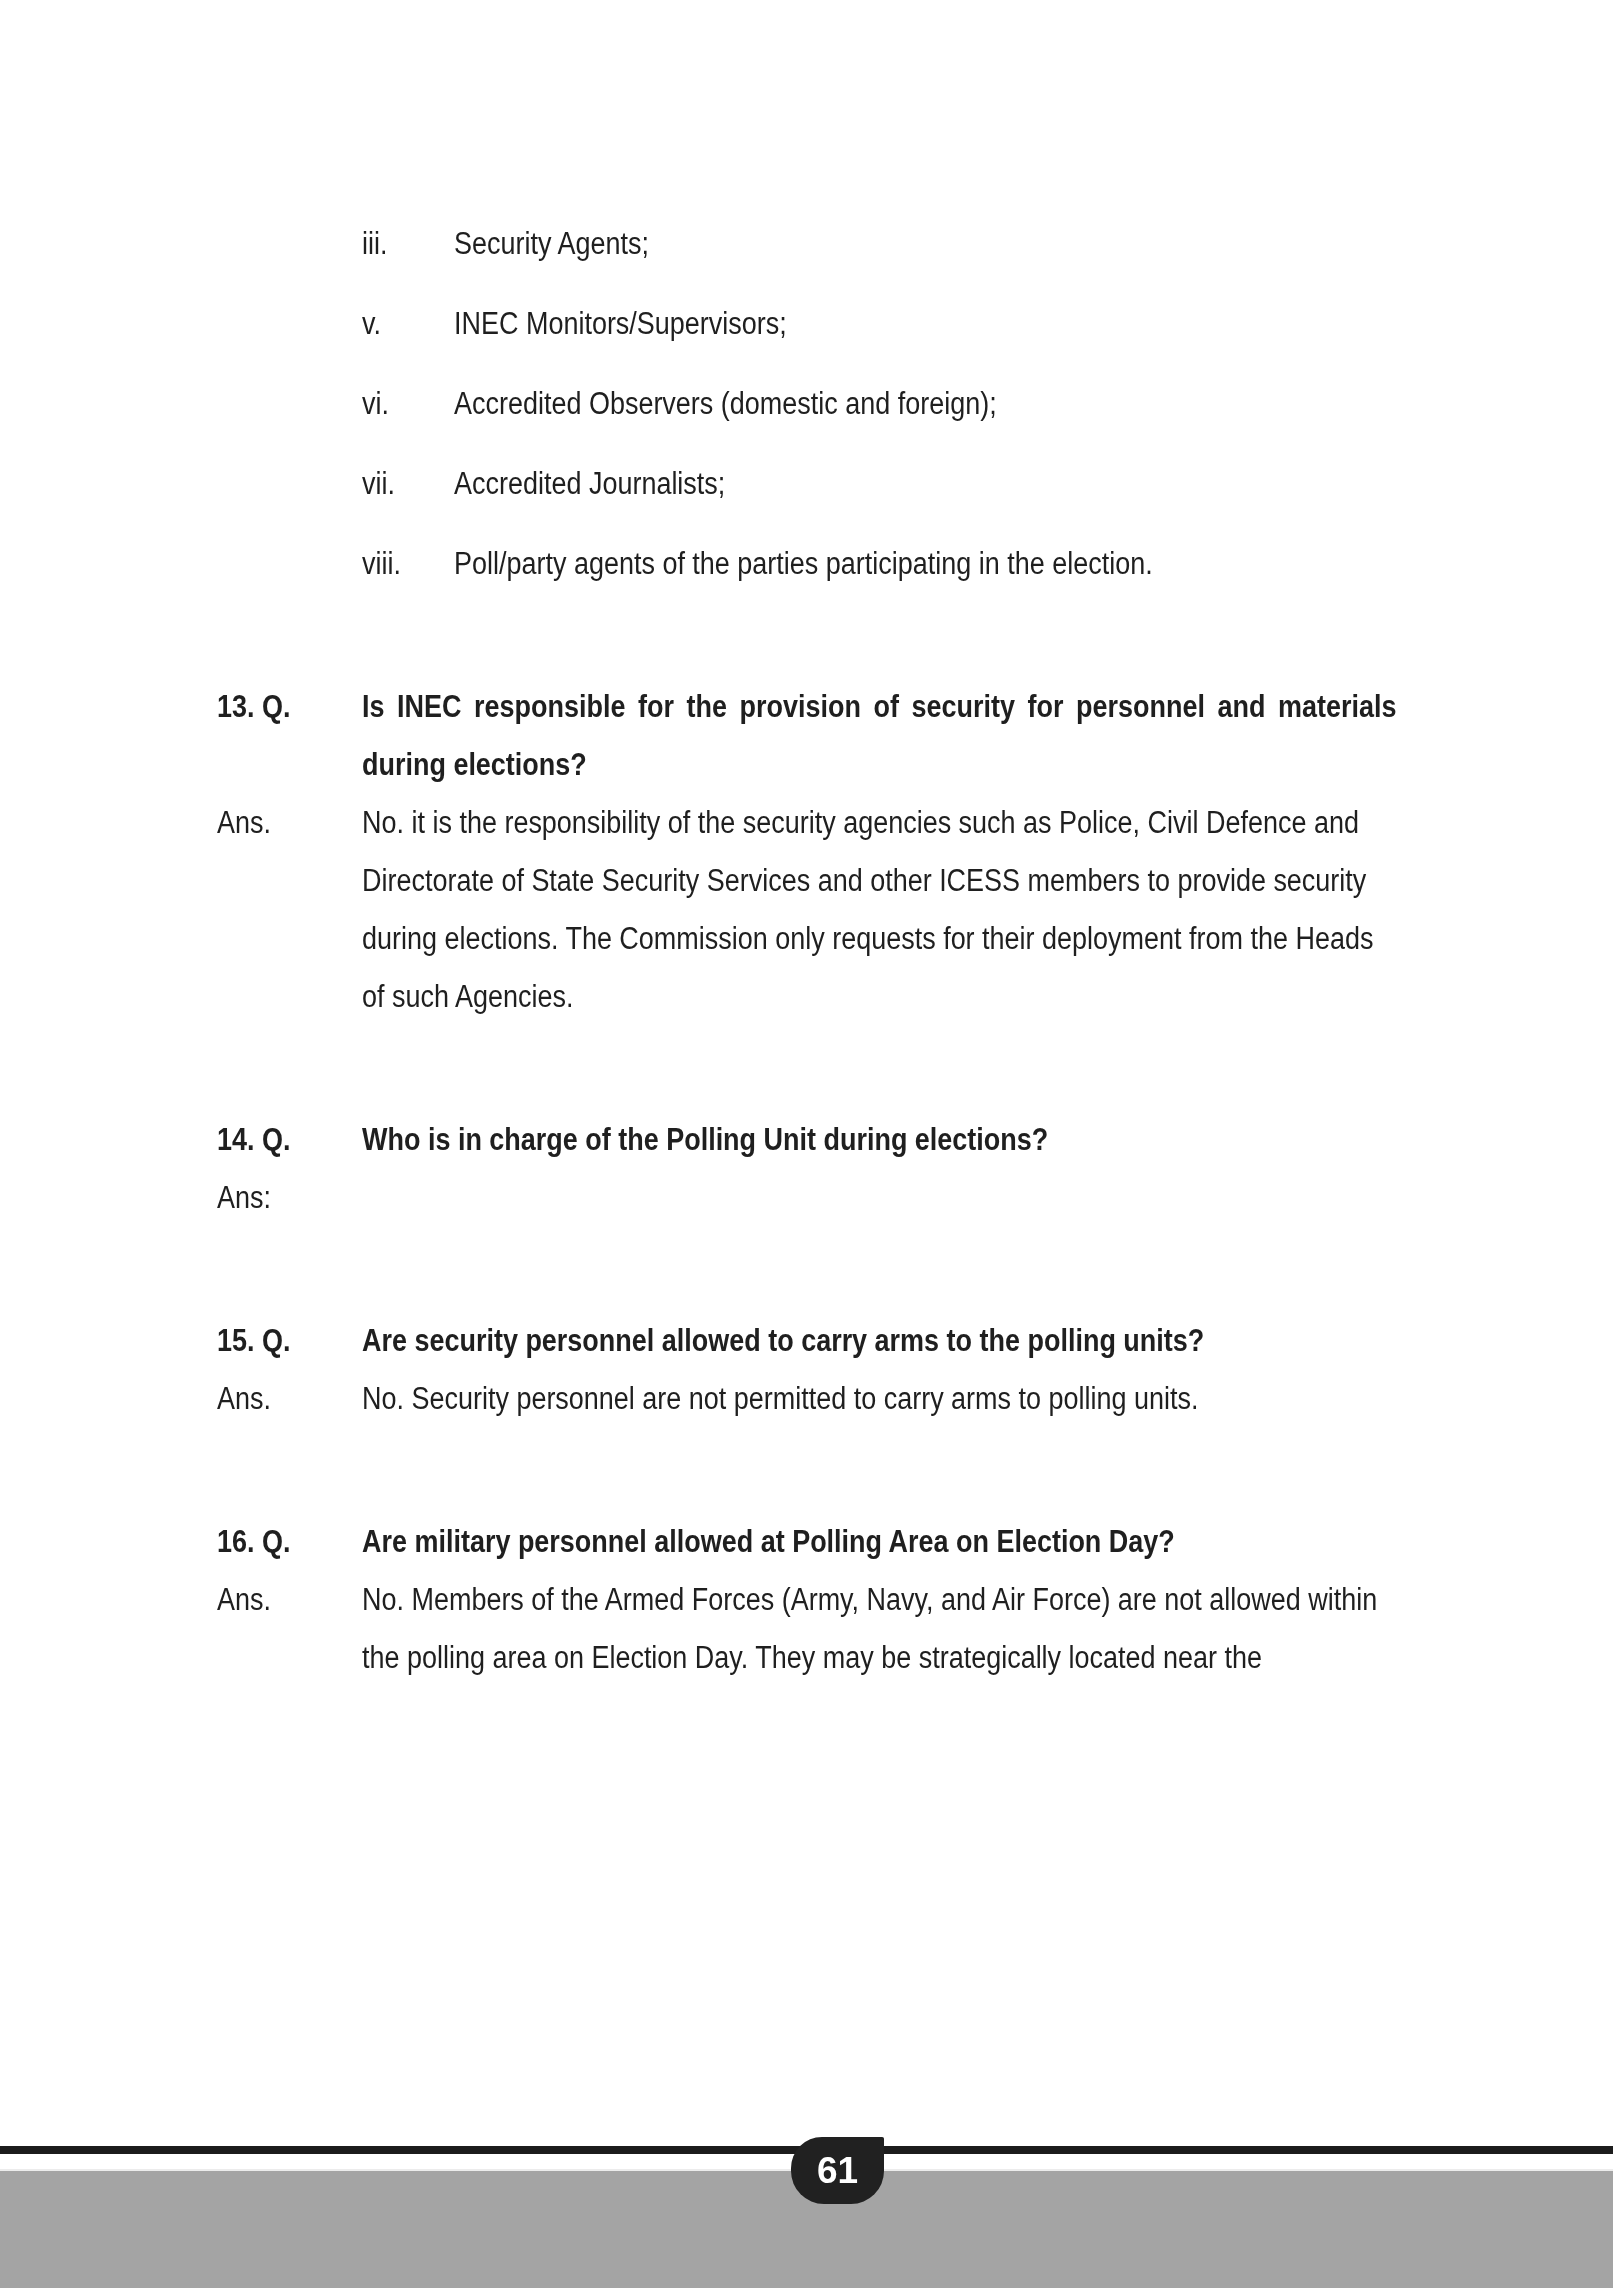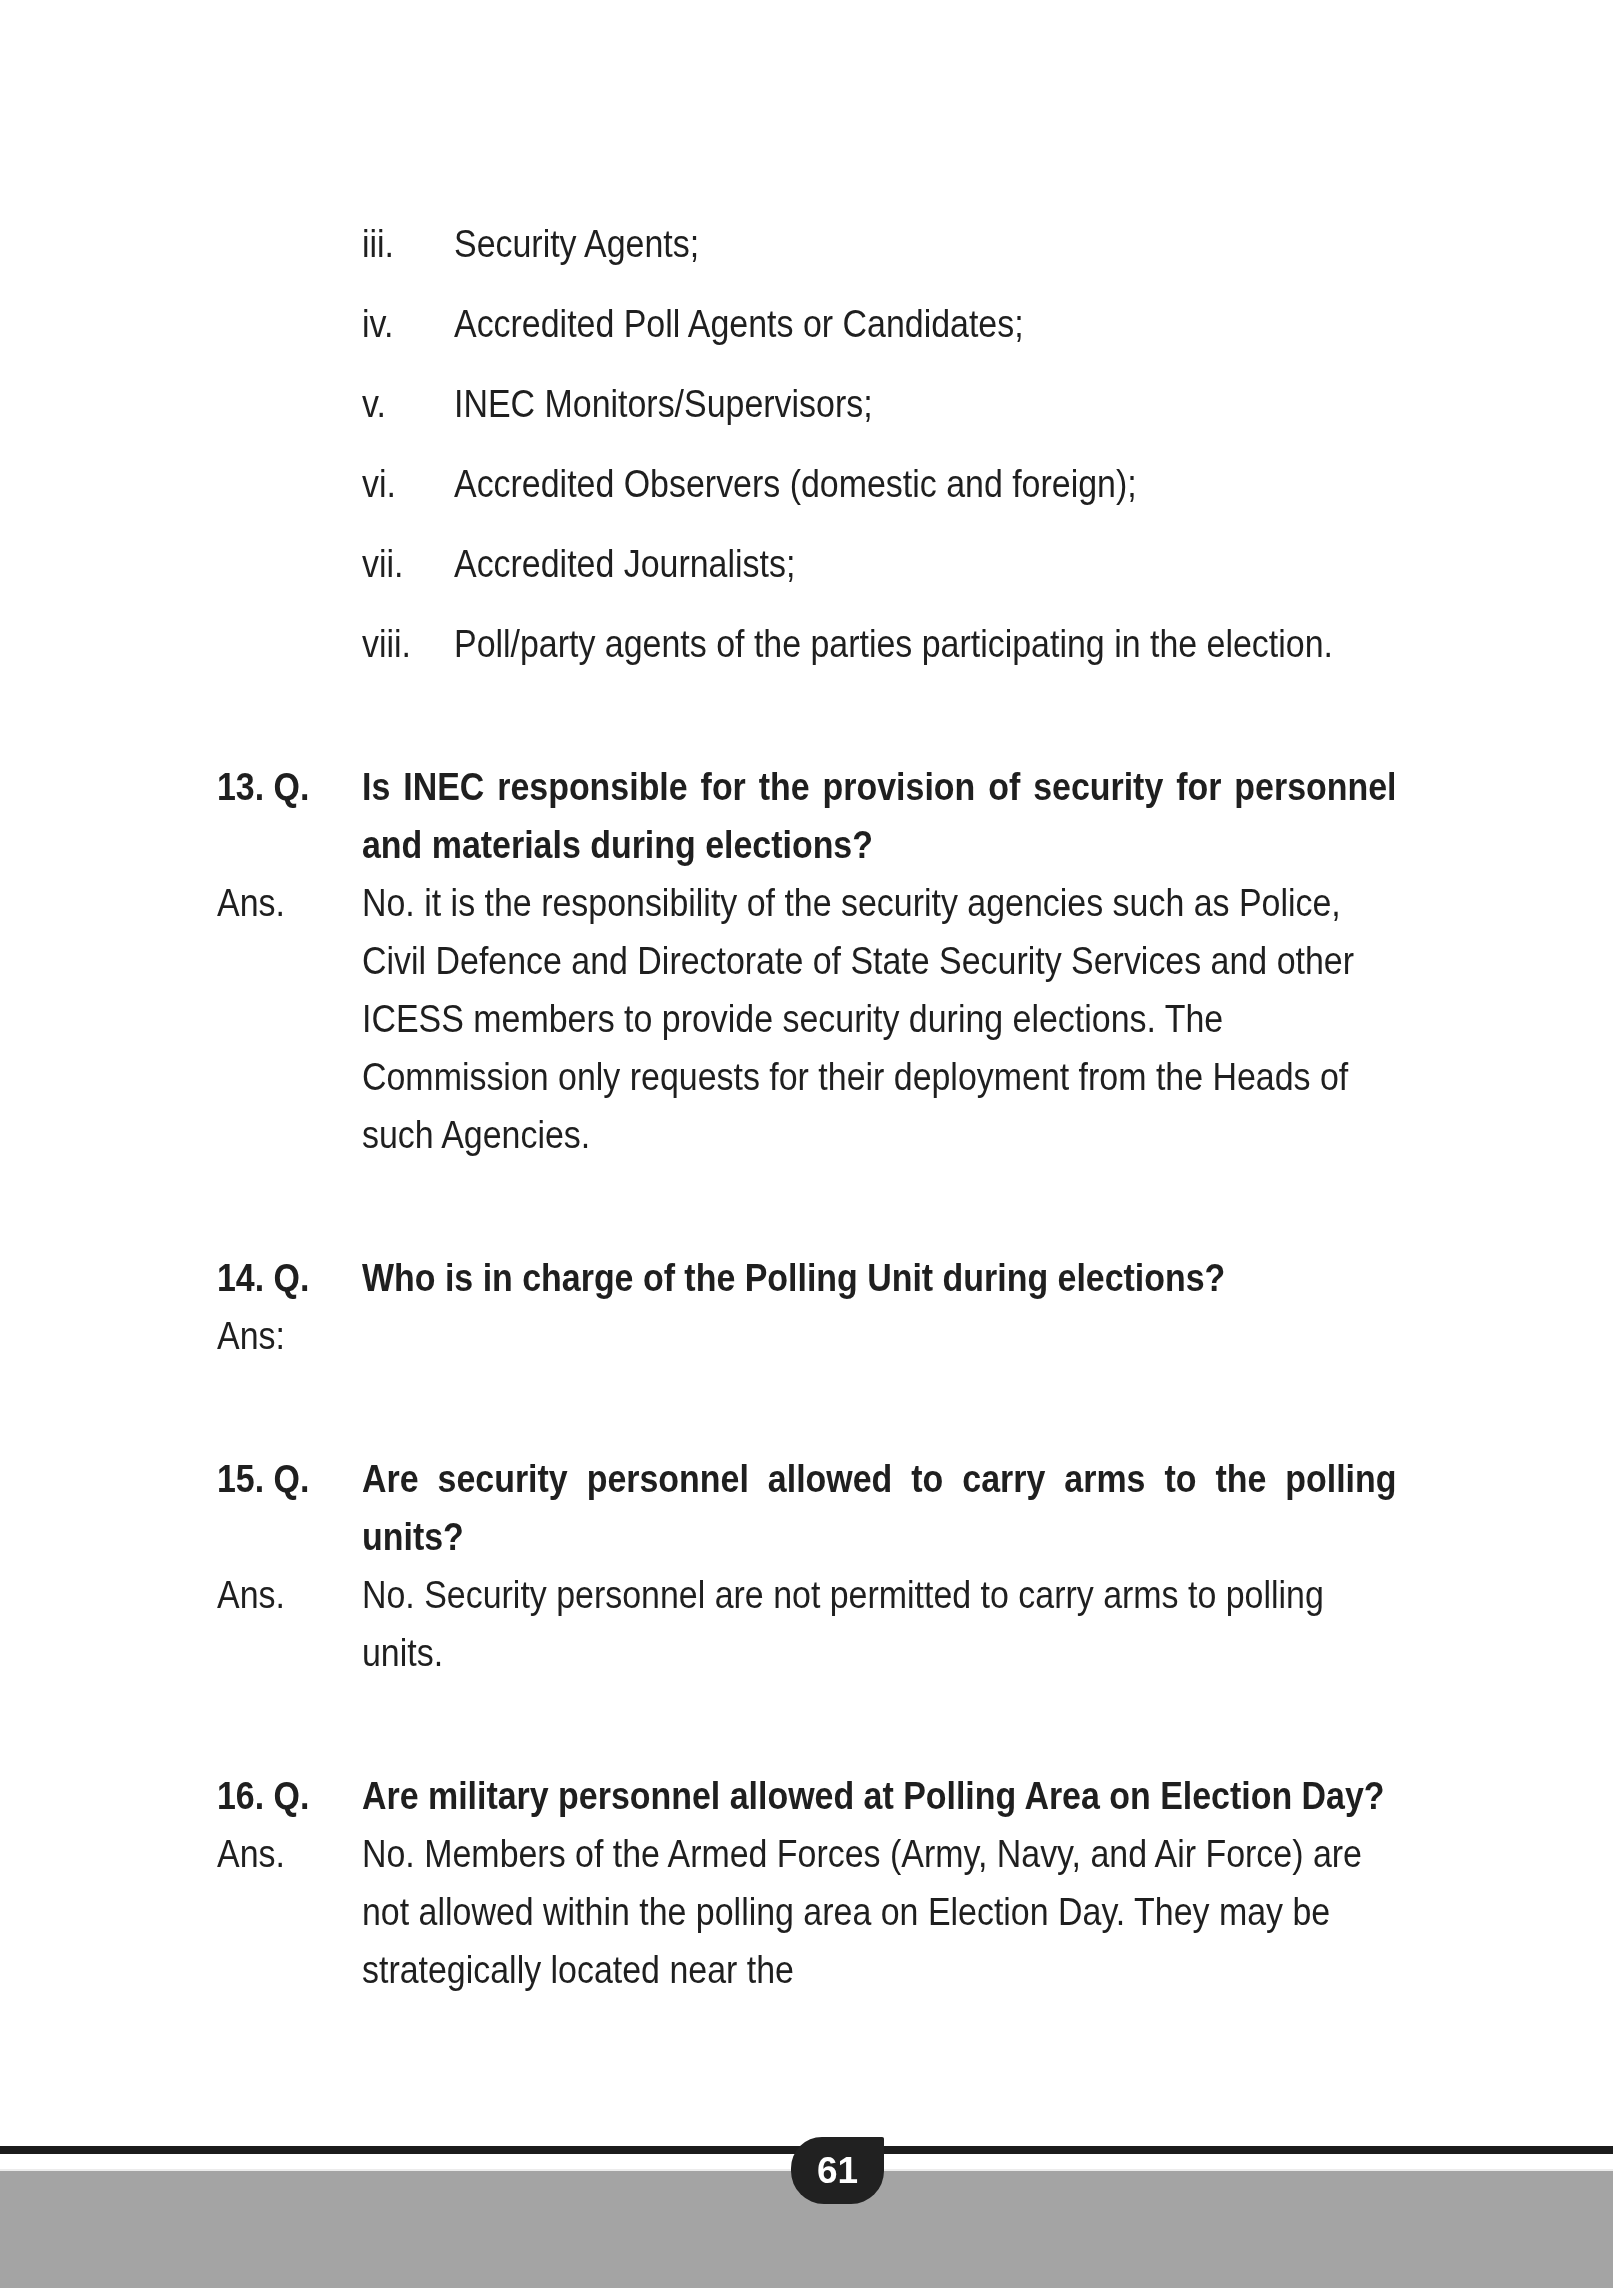--- a/index.html
+++ b/index.html
@@ -11,21 +11,21 @@
     background: #ffffff;
     font-family: "Liberation Sans", sans-serif;
     color: #1f1f1f;
     overflow: hidden;
   }
   .content {
     position: absolute;
     left: 217px;
     top: 215px;
     width: 1179px;
-    font-size: 39px;
+    font-size: 31px;
     line-height: 58px;
   }
   
   .tx {
     display: block;
     width: 115%;
     transform: scaleX(0.87);
     transform-origin: 0 0;
     margin: 0;
   }
@@ -84,28 +84,20 @@
 
   <div class="content">
 
     <div class="list">
       <div class="list-item">
         <span class="list-marker">
             <span class="tx">iii.</span>
           </span>
         <span class="list-text">
             <span class="tx">Security Agents;</span>
-          </span>
-      </div>
-      <div class="list-item">
-        <span class="list-marker">
-            <span class="tx">iv.</span>
-          </span>
-        <span class="list-text">
-            <span class="tx">Accredited Poll Agents or Candidates;</span>
           </span>
       </div>
       <div class="list-item">
         <span class="list-marker">
             <span class="tx">v.</span>
           </span>
         <span class="list-text">
             <span class="tx">INEC Monitors/Supervisors;</span>
           </span>
       </div>

